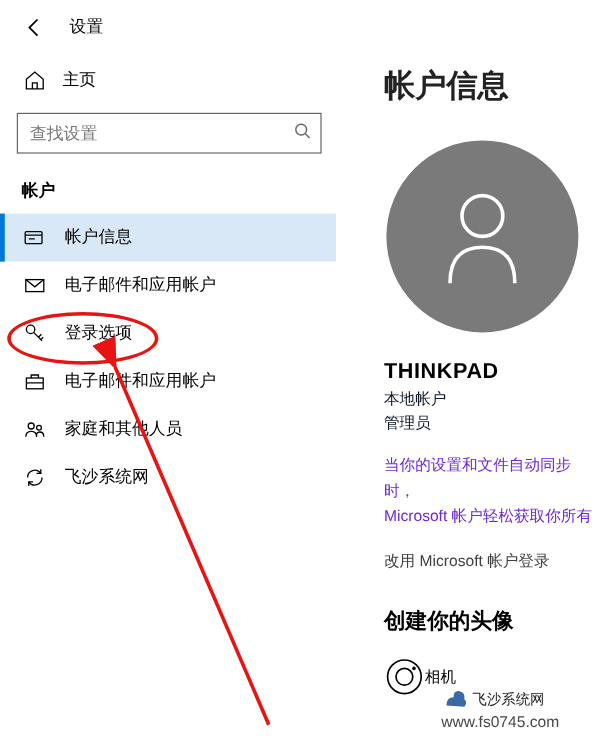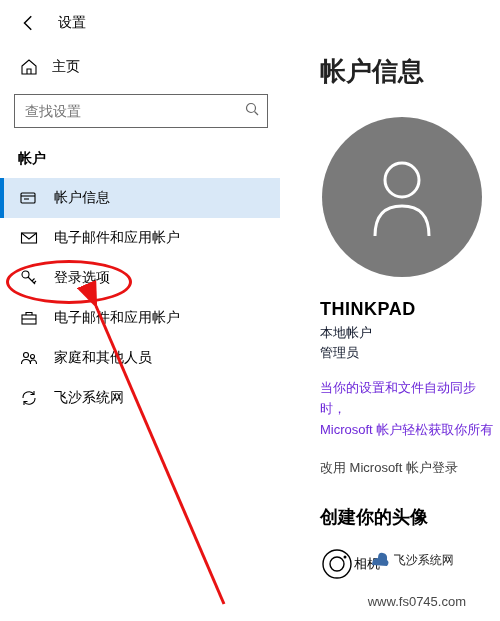--- a/index.html
+++ b/index.html
@@ -174,21 +174,20 @@
       font-size: 12px;
       color: #222;
       display: flex;
       align-items: center;
       gap: 4px;
     }
     .wm-url {
       font-size: 13px;
       color: #484848;
       text-align: right;
-      margin-top: 23px;
     }
     .wm-logo {
       width: 22px;
       height: 22px;
     }
   </style>
 </head>
 <body>
 
 <div class="header">

